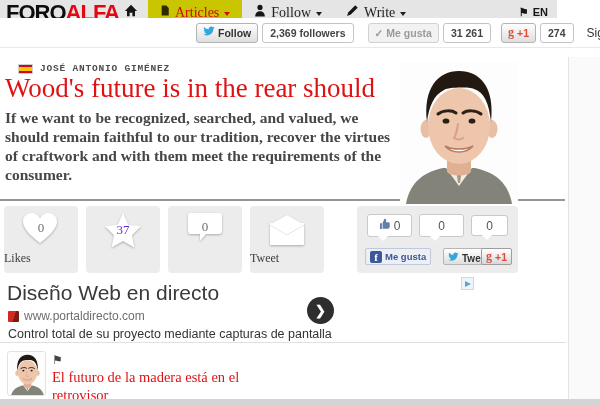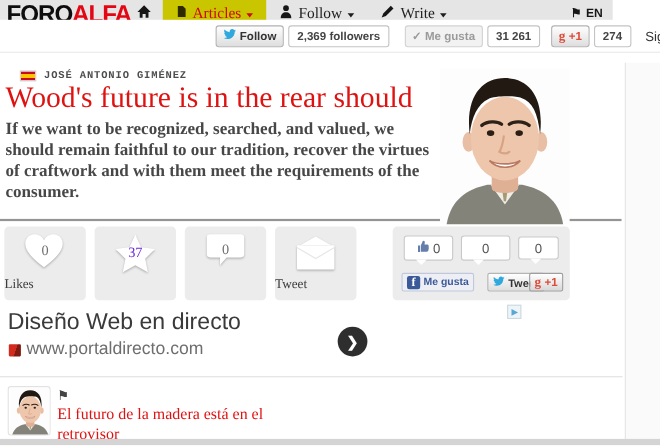--- a/index.html
+++ b/index.html
@@ -91,21 +91,21 @@
   .share-btn { position:absolute; top:42px; height:17px; display:inline-flex; align-items:center; gap:3px; border-radius:2px; font-size:9.5px; font-weight:bold; cursor:pointer; padding:0 4px; white-space:nowrap; }
   .fb-btn { left:8px; background:#edeff4; border:1px solid #bfc8dc; color:#3b5998; }
   .fb-sq { width:12px; height:12px; background:#3b5998; color:#fff; border-radius:2px; font-family:"Liberation Serif",serif; font-size:11px; font-weight:bold; display:inline-flex; align-items:center; justify-content:center; }
   .tw-btn { left:86px; background:linear-gradient(#fff,#dedede); border:1px solid #b5b5b5; color:#333; font-size:10px;align-items:flex-end; }
   .gp-btn { left:124px; background:linear-gradient(#fff,#d8d8d8); border:1px solid #9e9e9e; }
 
   
   .ad-headline { position:absolute; left:7px; top:281px; font-size:21px; color:#3a3a3a; cursor:pointer; }
   .ad-urlrow { position:absolute; left:8px; top:309px; display:flex; align-items:center; gap:5px; cursor:pointer; }
   .ad-favicon { width:11px; height:11px; background:linear-gradient(110deg,#d02b1e 55%,#7e1a10 55%); border-radius:1px; }
-  .ad-url { font-size:16px; color:#6e6e6e; }
+  .ad-url { font-size:12px; color:#6e6e6e; }
   .ad-desc { position:absolute; left:8px; top:327px; font-size:12.5px; color:#333; }
   .ad-arrow {
     position:absolute; left:307px; top:297px; width:27px; height:27px; border-radius:50%;
     background:#2e2e2e; color:#fff; display:flex; align-items:center; justify-content:center;
     font-size:13px; font-weight:bold; cursor:pointer;
   }
   .adchoices { position:absolute; left:461px; top:277px; width:13px; height:13px; background:#eef4f7; border:1px solid #ccd9e0; display:flex; align-items:center; justify-content:center; cursor:pointer; }
   .adchoices i { width:0; height:0; border-top:3.5px solid transparent; border-bottom:3.5px solid transparent; border-left:6px solid #58a8d5; }
   .ad-divider { position:absolute; left:0; top:342px; width:566px; height:1px; background:#e0e0e0; }
 
@@ -307,20 +307,21 @@
       <span class="g-red">g</span>
       <span class="plus-red">+1</span>
     </div>
   </div>
 
   <div class="ad-headline">Diseño Web en directo</div>
   <div class="ad-urlrow">
     <span class="ad-favicon"></span>
     <span class="ad-url">www.portaldirecto.com</span>
   </div>
+  <div class="ad-desc">Control total de su proyecto mediante capturas de pantalla</div>
   <div class="ad-arrow">
     <span>❯</span>
   </div>
   <div class="adchoices">
       <i></i>
     </div>
   <div class="ad-divider"></div>
 
   <div class="avatar">
     <svg width="39" height="45" viewBox="0 0 118 142">

